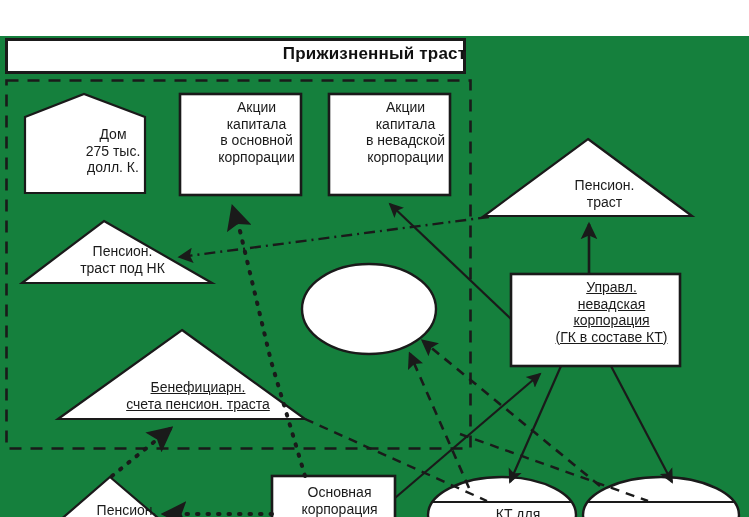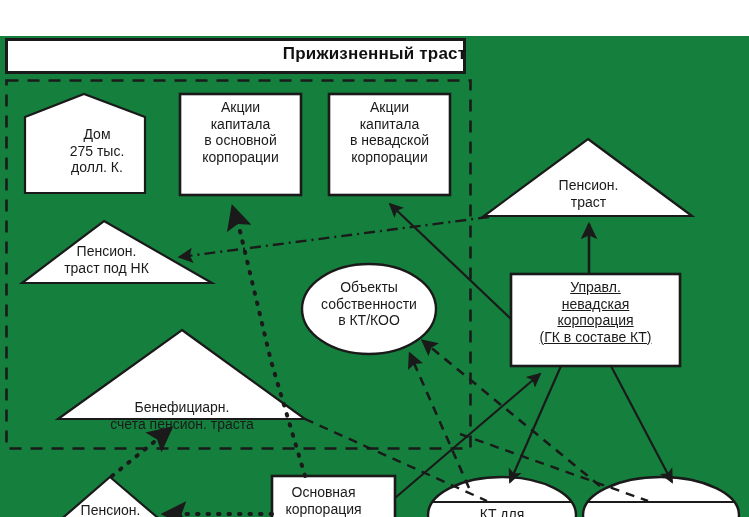--- a/index.html
+++ b/index.html
@@ -25,21 +25,21 @@
   }
   .node-label {
     position: absolute;
     text-align: center;
     color: #1a1a1a;
     font-family: "Liberation Sans", sans-serif;
     line-height: 1.18;
     white-space: pre-line;
     pointer-events: none;
   }
-  .lbl-md { font-size: 14px; }
+  .lbl-md { font-size: 14px; padding-left: 16px; }
   .title-text {
     position: absolute;
     font-family: "Liberation Sans", sans-serif;
     font-weight: bold;
     font-size: 17px;
     color: #111111;
     letter-spacing: 0.2px;
     text-align: center;
     width: 100%;
     left: 0;
@@ -130,26 +130,23 @@
 корпорации</div>
 
   <div class="node-label lbl-md" style="left:330px; top:63px; width:119px;">Акции
 капитала
 в невадской
 корпорации</div>
 
   <div class="node-label lbl-md" style="left:34px; top:207px; width:145px;">Пенсион.
 траст под НК</div>
 
-  <div class="node-label lbl-md" style="left:67px; top:363px; width:230px;">Бенефициарн.
+  <div class="node-label lbl-md" style="left:67px; top:343px; width:230px;text-decoration:underline;">Бенефициарн.
 счета пенсион. траста</div>
 
-  <div class="node-label lbl-md" style="left:309px; top:243px; width:120px;">Объекты
-собственности
-в КТ/КОО</div>
 
   <div class="node-label lbl-md" style="left:519px; top:141px; width:139px;">Пенсион.
 траст</div>
 
   <div class="node-label lbl-md" style="left:512px; top:243px; width:167px;text-decoration:underline;">Управл.
 невадская
 корпорация
 (ГК в составе КТ)</div>
 
   <div class="node-label lbl-md" style="left:47px; top:466px; width:127px;">Пенсион.

